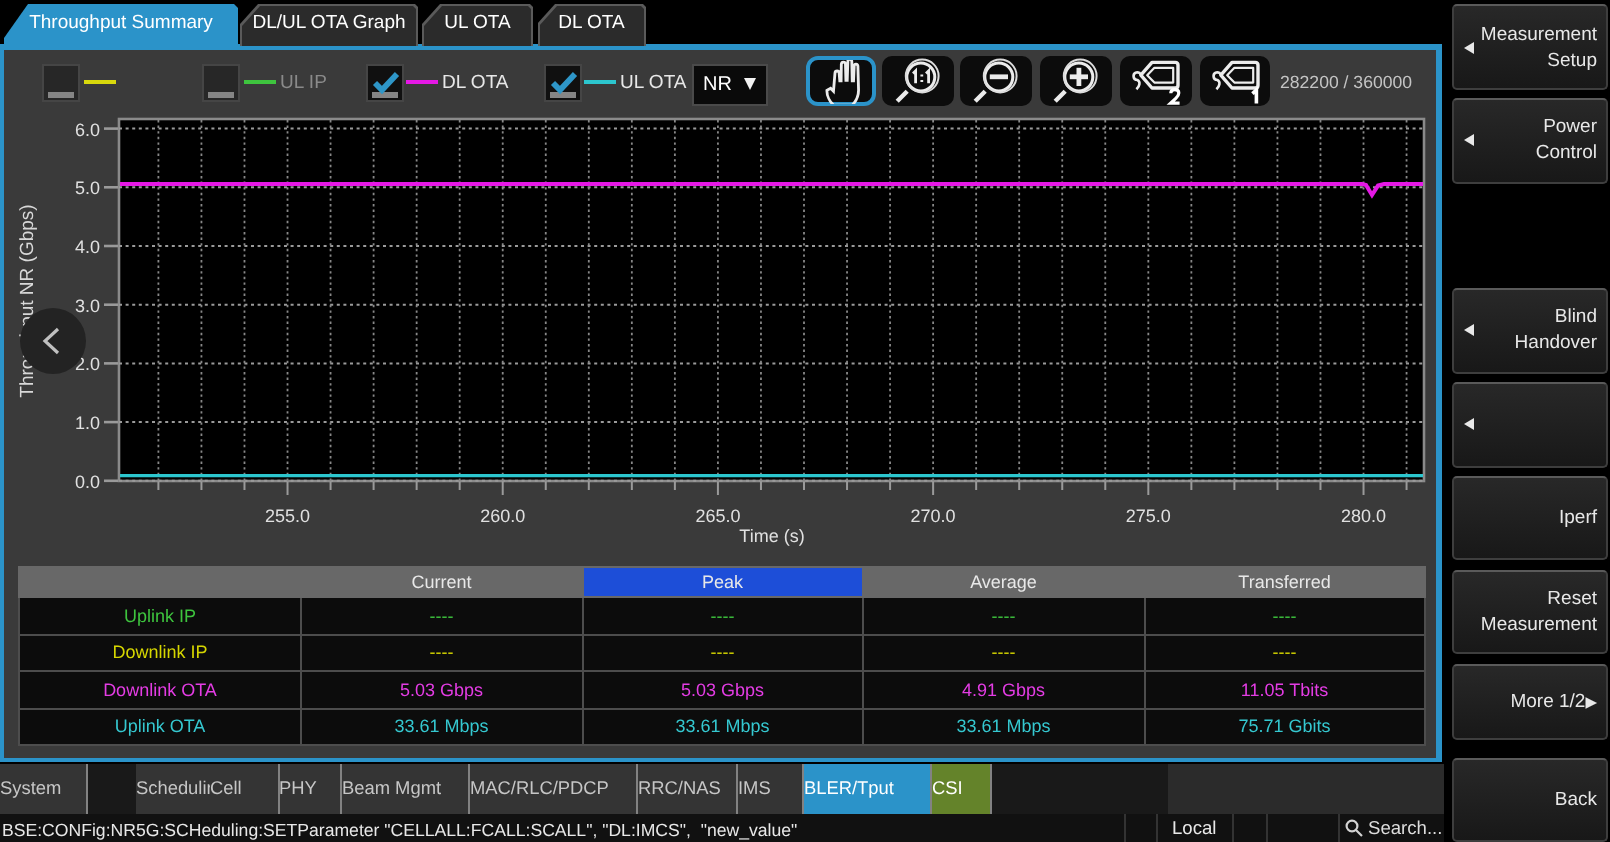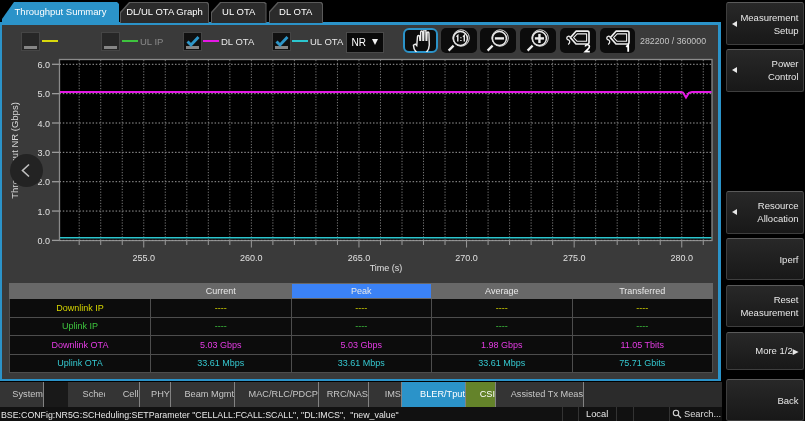--- a/index.html
+++ b/index.html
@@ -33,21 +33,21 @@
   background:linear-gradient(#282828,#181818); border:1px solid #3e3e3e; border-top-color:#5a5a5a;
   color:#e8e8e8; font-size:9.5px; line-height:13px; text-align:right; }
 .rbtn .txt { position:absolute; right:4px; top:50%; transform:translateY(-50%); width:70px; }
 .rbtn .arr { position:absolute; left:5px; top:50%; transform:translateY(-50%);
   width:0; height:0; border-top:3.5px solid transparent; border-bottom:3.5px solid transparent;
   border-right:5.5px solid #e8e8e8; }
 
 
 .btab { position:absolute; top:381.5px; height:31px; background:#343434;
   border-right:1px solid #828282; border-radius:0 0 5px 5px;
-  color:#c6c6c6; font-size:9.2px; text-align:right; line-height:24px; }
+  color:#c6c6c6; font-size:9.2px; text-align:left; line-height:24px; }
 
 
 td { border:1px solid #4d4d4d; background:#0c0c0c; font-size:9px; text-align:center;
   height:18.4px; padding:0; }
 tr.hd td { height:15.4px; }
 </style>
 </head>
 <body>
 <div id="root">
 
@@ -256,43 +256,43 @@
           <col style="width:141px">
           <col style="width:140.5px">
           <col style="width:140.5px">
           <col style="width:140.5px">
           <col style="width:140.5px">
         </colgroup>
       <tbody>
           <tr class="hd">
         <td style="background:#686868; border-color:#686868;"></td>
         <td style="background:#686868; border-color:#686868; color:#e8e8e8;">Current</td>
-        <td style="background:#3b82f6; border-color:#686868; color:#e8e8e8;">Peak</td>
+        <td style="background:#1d4ed8; border-color:#686868; color:#e8e8e8;">Peak</td>
         <td style="background:#686868; border-color:#686868; color:#e8e8e8;">Average</td>
         <td style="background:#686868; border-color:#686868; color:#e8e8e8;">Transferred</td>
       </tr>
+      <tr style="color:#3ec43e;">
+            <td>Uplink IP</td>
+            <td>----</td>
+            <td>----</td>
+            <td>----</td>
+            <td>----</td>
+          </tr>
       <tr style="color:#d6d600;">
             <td>Downlink IP</td>
-            <td>----</td>
-            <td>----</td>
-            <td>----</td>
-            <td>----</td>
-          </tr>
-      <tr style="color:#3ec43e;">
-            <td>Uplink IP</td>
             <td>----</td>
             <td>----</td>
             <td>----</td>
             <td>----</td>
           </tr>
       <tr style="color:#e43ce4;">
             <td>Downlink OTA</td>
             <td>5.03 Gbps</td>
             <td>5.03 Gbps</td>
-            <td>1.98 Gbps</td>
+            <td>4.91 Gbps</td>
             <td>11.05 Tbits</td>
           </tr>
       <tr style="color:#35c8d0;margin-left:19px;">
             <td>Uplink OTA</td>
             <td>33.61 Mbps</td>
             <td>33.61 Mbps</td>
             <td>33.61 Mbps</td>
             <td>75.71 Gbits</td>
           </tr>
     </tbody>
@@ -300,23 +300,26 @@
   </div>
 
   <div class="rbtn" style="top:2px; height:43px;">
       <div class="arr"></div>
       <div class="txt">Measurement<br>Setup</div>
     </div>
   <div class="rbtn" style="top:49px; height:42.5px;">
       <div class="arr"></div>
       <div class="txt">Power<br>Control</div>
     </div>
+  <div class="rbtn" style="top:143.5px; height:43px;">
+      <div class="arr"></div>
+      <div class="txt">Blind<br>Handover</div>
+    </div>
   <div class="rbtn" style="top:191px; height:42.5px;">
       <div class="arr"></div>
-      <div class="txt">Resource<br>Allocation</div>
     </div>
   <div class="rbtn" style="top:238px; height:42px;">
       <div class="txt">Iperf</div>
     </div>
   <div class="rbtn" style="top:285px; height:42px;">
       <div class="txt">Reset<br>Measurement</div>
     </div>
   <div class="rbtn" style="top:332px; height:38px;">
       <div class="txt">More 1/2<span style="font-size:7.5px;">▶</span></div>
     </div>
@@ -328,21 +331,20 @@
   <div class="btab" style="left:0px; width:44px;">System</div>
   <div class="btab" style="left:44px; width:61px;margin-left:24px;">Scheduling</div>
   <div class="btab" style="left:105px; width:34.5px;">Cell</div>
   <div class="btab" style="left:139.5px; width:31.5px;">PHY</div>
   <div class="btab" style="left:171px; width:64px;">Beam Mgmt</div>
   <div class="btab" style="left:235px; width:84px;">MAC/RLC/PDCP</div>
   <div class="btab" style="left:319px; width:50px;">RRC/NAS</div>
   <div class="btab" style="left:369px; width:33px;">IMS</div>
   <div class="btab" style="left:402px; width:64px; background:#2b93c9; color:#fff;">BLER/Tput</div>
   <div class="btab" style="left:466px; width:30px; background:#64832a; color:#fff;">CSI</div>
-  <div class="btab" style="left:496px; width:88px;">Assisted Tx Meas</div>
   <div class="abs" style="left:584px; top:381.5px; width:137.5px; height:25.5px; background:#2b2b2b;"></div>
 
   <div class="abs" style="left:0; top:407px; width:721.5px; height:14px; background:#111;"></div>
   <div class="abs" style="left:1px; top:410px; font-size:8.8px; color:#e8e8e8; white-space:nowrap;
      width:720px; overflow:hidden;">BSE:CONFig:NR5G:SCHeduling:SETParameter "CELLALL:FCALL:SCALL", "DL:IMCS",&nbsp; "new_value"</div>
   <div class="abs" style="left:562px; top:407px; width:1px; height:14px; background:#333;"></div>
   <div class="abs" style="left:578px; top:407px; width:1px; height:14px; background:#333;"></div>
   <div class="abs" style="left:586px; top:409px; font-size:9.3px; color:#e8e8e8;">Local</div>
   <div class="abs" style="left:616px; top:407px; width:1px; height:14px; background:#333;"></div>
   <div class="abs" style="left:633px; top:407px; width:1px; height:14px; background:#333;"></div>

